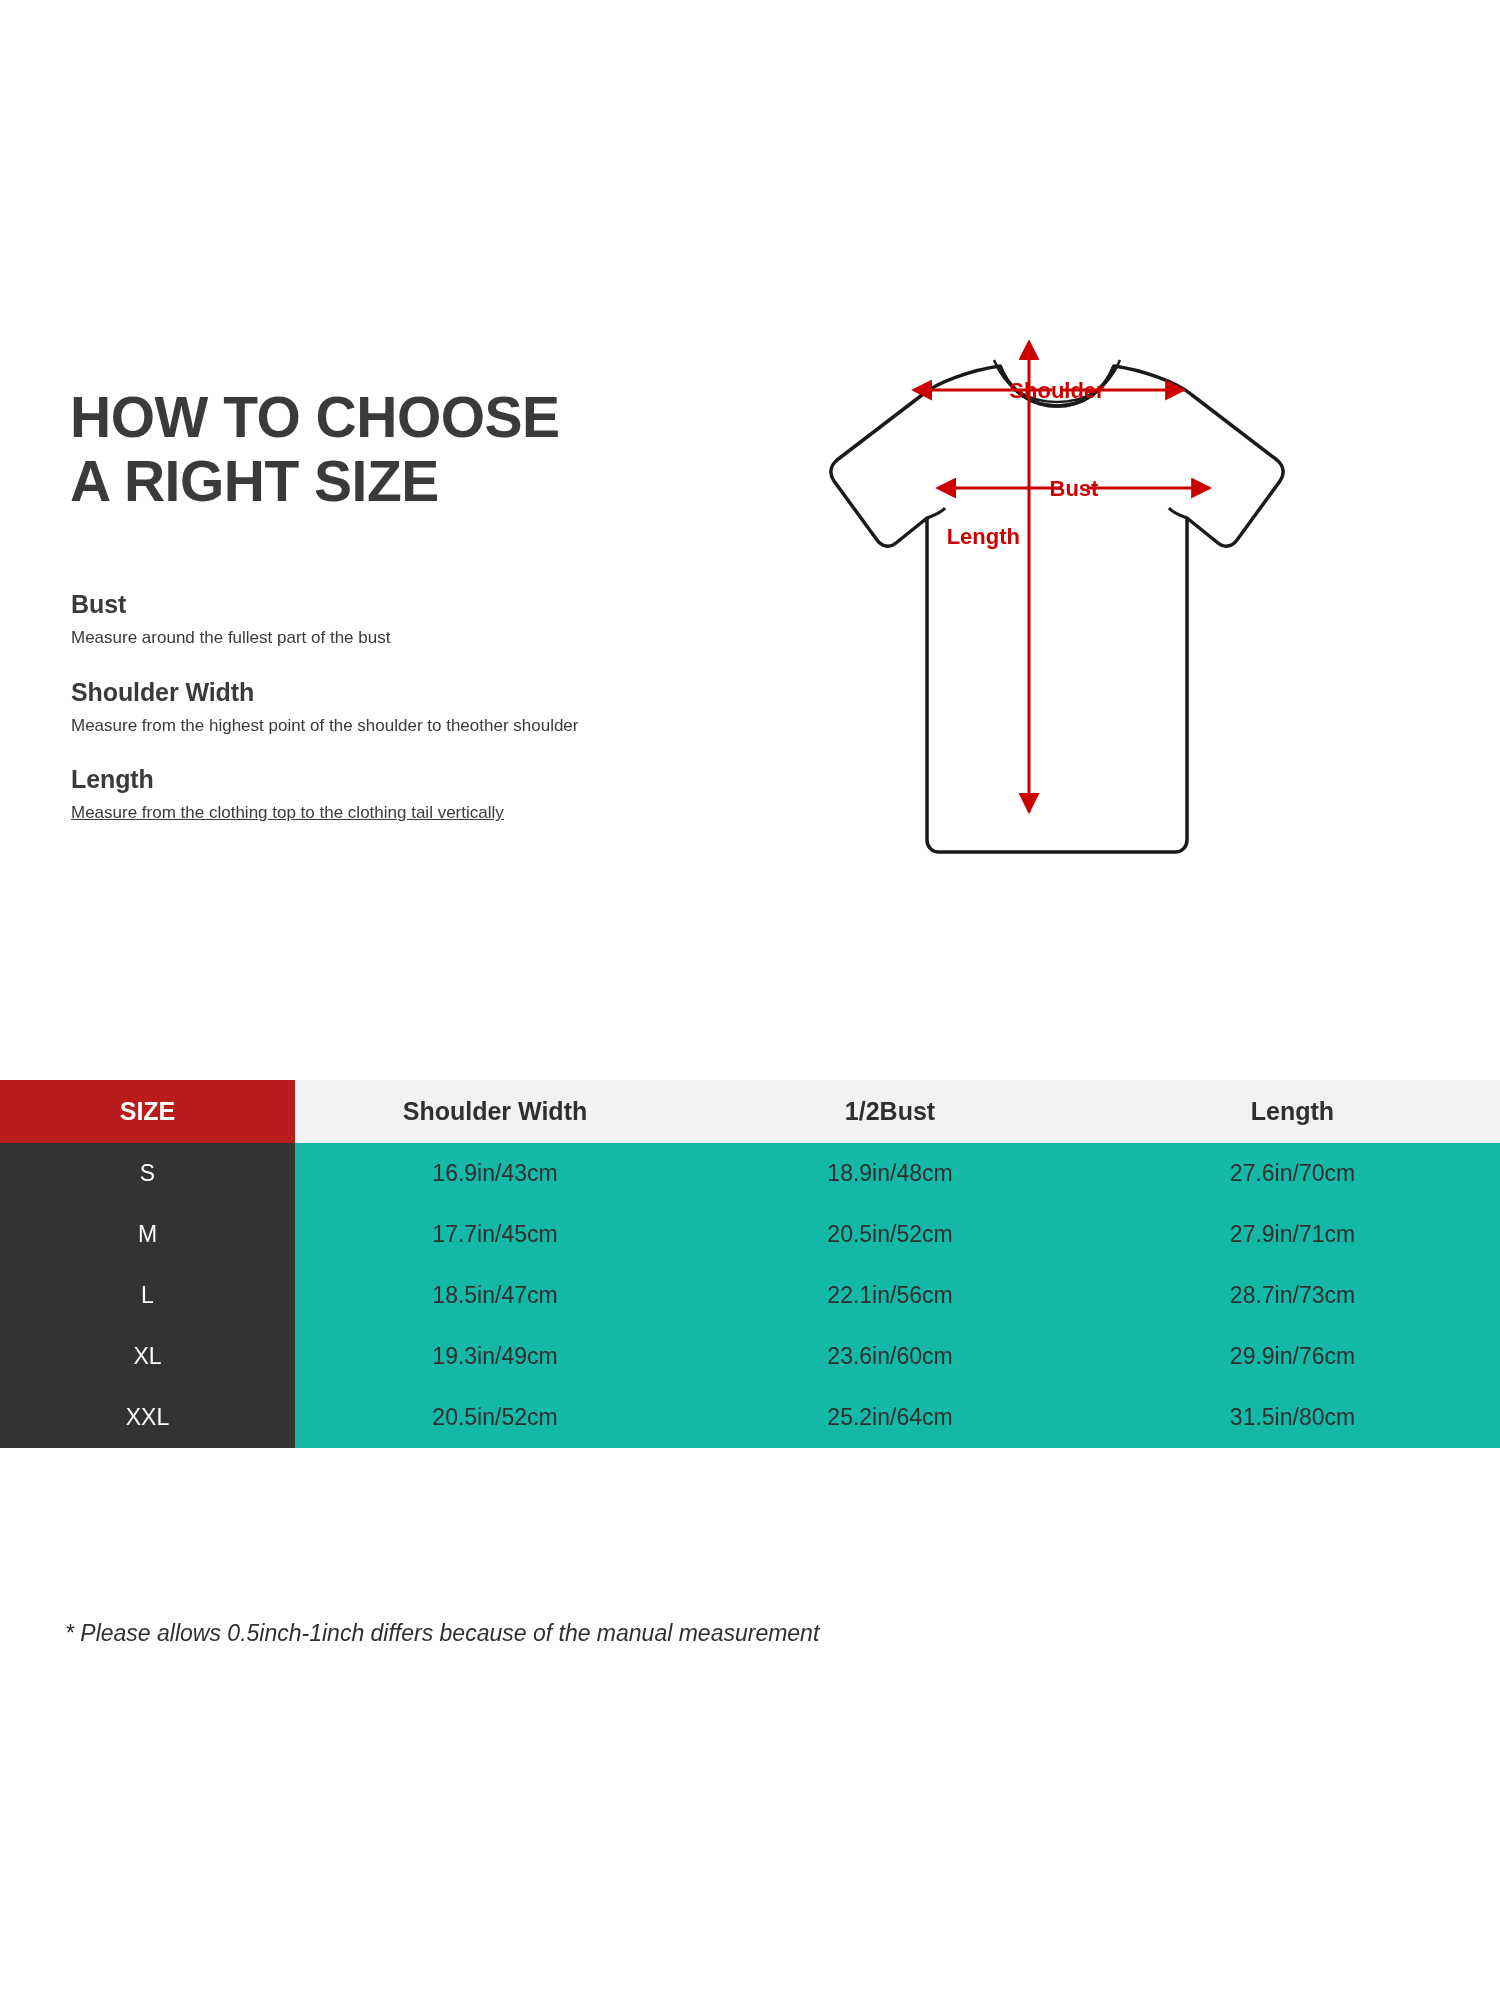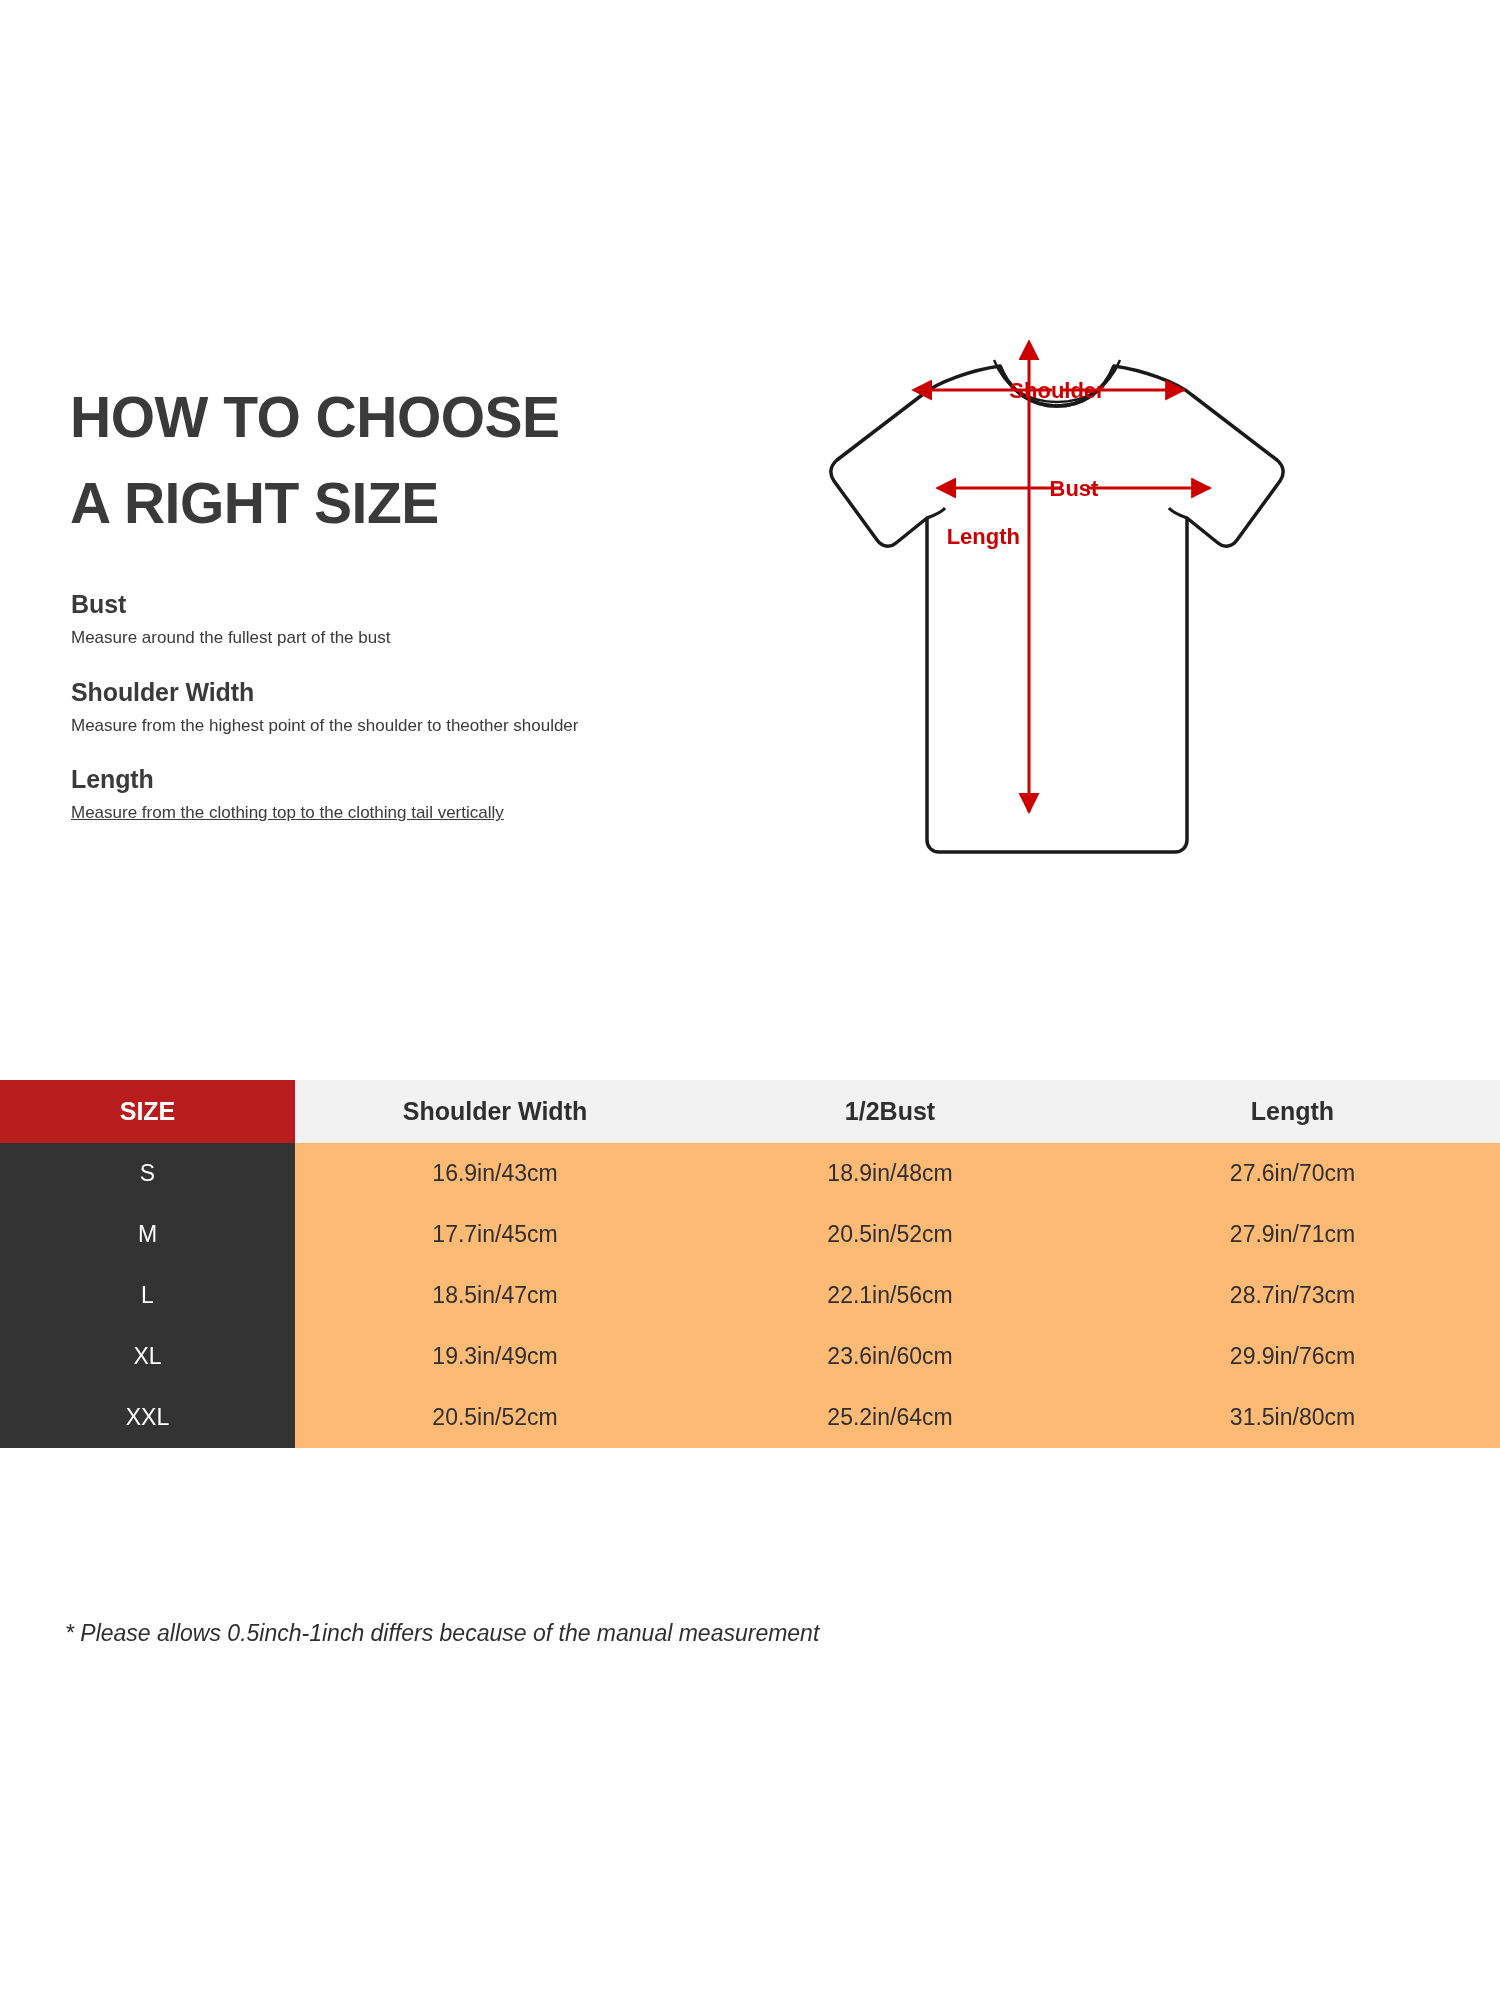--- a/index.html
+++ b/index.html
@@ -37,21 +37,21 @@
     position: absolute;
     left: 70px;
     top: 45px;
     width: 640px;
     font-size: 57px;
     line-height: 1.13;
     font-weight: 700;
     letter-spacing: -0.5px;
     color: #3a3a3a;
   }
-  .headline .l2 { display: block; margin-top: 22px; }
+  .headline .l2 { display: block; }
 
   .defs {
     position: absolute;
     left: 71px;
     top: 250px;
     width: 600px;
   }
   .def-term {
     font-size: 25px;
     font-weight: 700;
@@ -106,21 +106,21 @@
   }
   .size-table thead th.size-col {
     background: #b91c1c;
     color: #ffffff;
   }
   .size-table tbody td {
     height: 61px;
     font-size: 23px;
     font-weight: 400;
     color: #2f2f2f;
-    background: #fdba74;
+    background: #14b8a6;
     text-align: center;
     vertical-align: middle;
   }
   .size-table tbody td.size-col {
     background: #333333;
     color: #ffffff;
   }
   col.c-size { width: 295px; }
   col.c-a { width: 400px; }
   col.c-b { width: 390px; }

